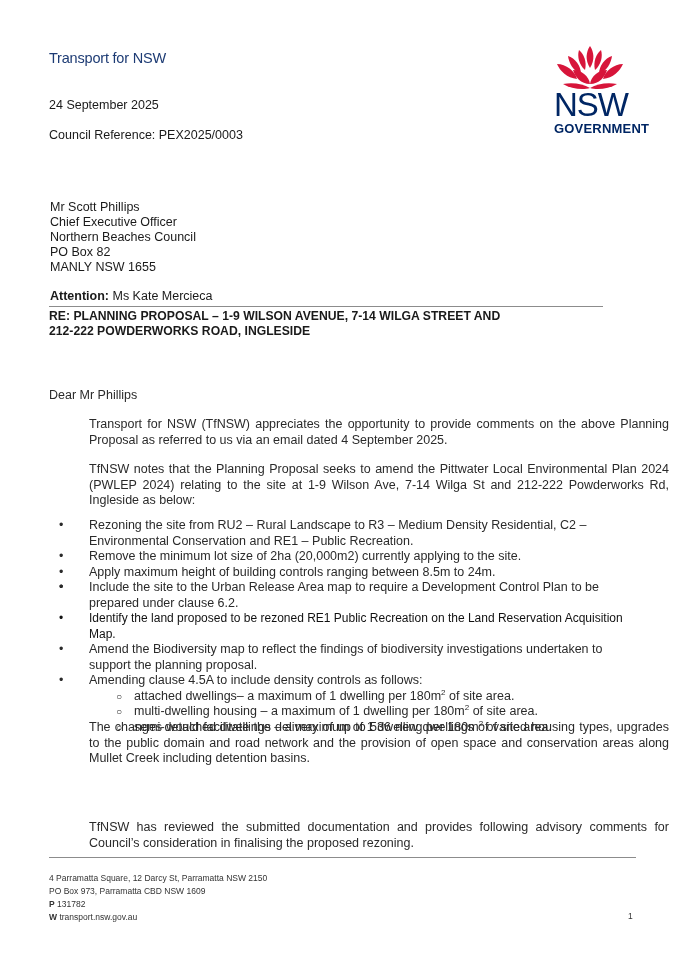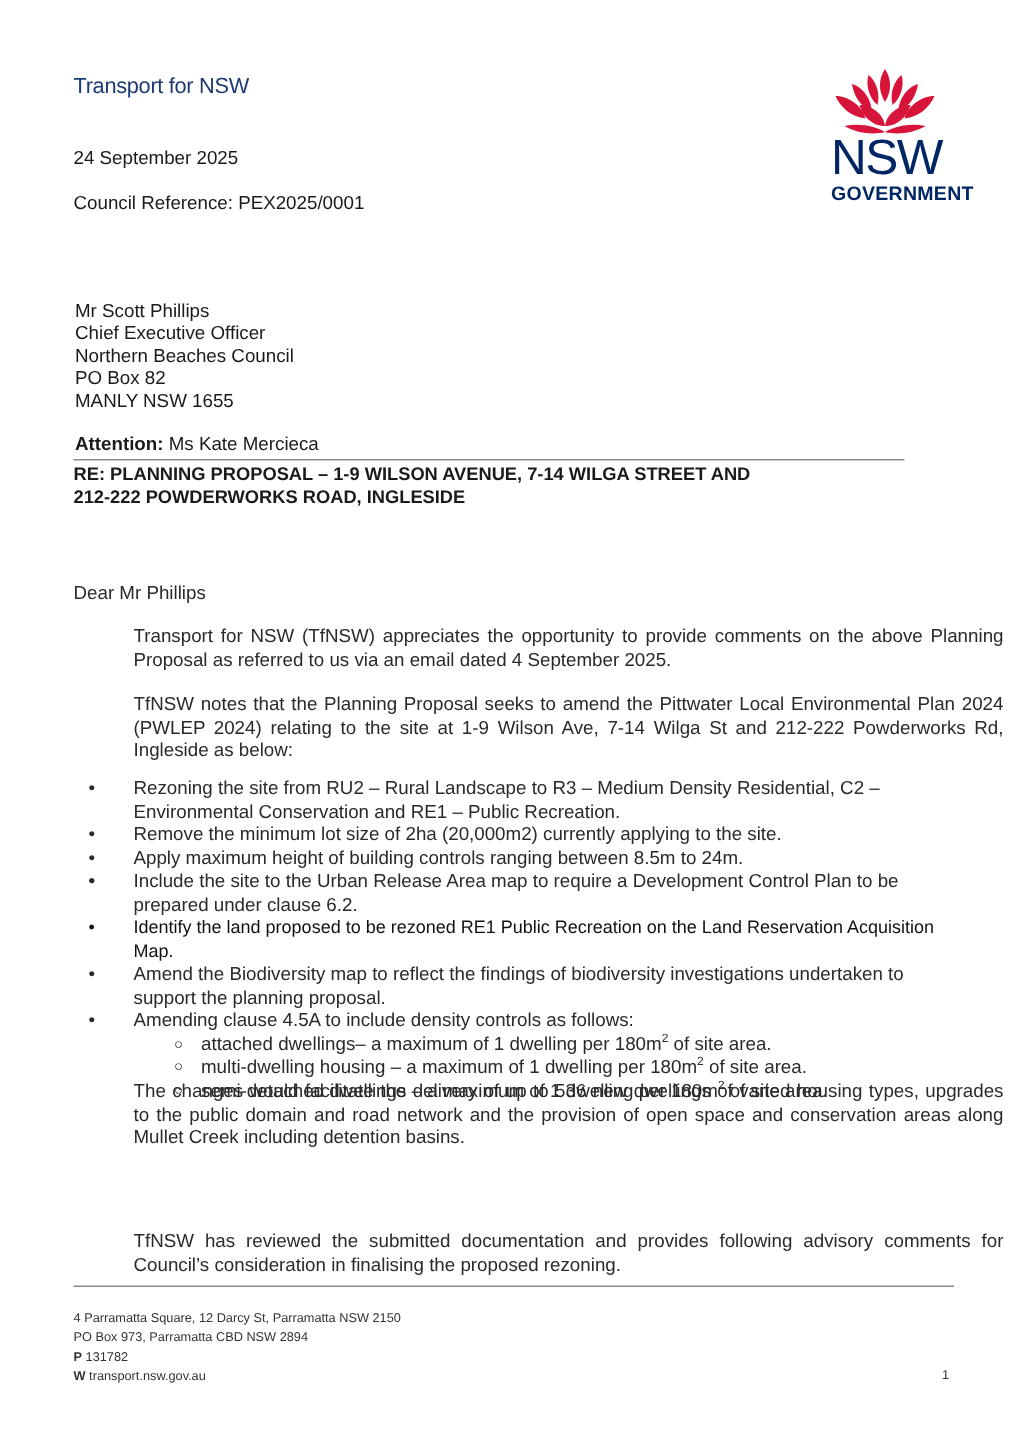--- a/index.html
+++ b/index.html
@@ -60,21 +60,21 @@
       <path d="M68 40 C60 45 48 46 41 44 C48 40 58 38 68 40Z"></path>
     </g>
   </svg>
   <div class="logo-nsw">NSW</div>
   <div class="logo-gov">GOVERNMENT</div>
 </div>
 
 <div class="abs small date">24 September 2025</div>
 
 <div class="abs small refs">
-  <div>Council Reference: PEX2025/0001</div>
+  <div>Council Reference: PEX2025/0003</div>
 </div>
 
 <div class="abs small addr">
   <div>Mr Scott Phillips</div>
   <div>Chief Executive Officer</div>
   <div>Northern Beaches Council</div>
   <div>PO Box 82</div>
   <div>MANLY NSW 1655</div>
 </div>
 
@@ -110,18 +110,18 @@
   </li>
 </ul>
 
 <div class="abs body-text justify p3">The changes would facilitate the delivery of up to 536 new dwellings of varied housing types, upgrades to the public domain and road network and the provision of open space and conservation areas along Mullet Creek including detention basins.</div>
 <div class="abs body-text justify p4">TfNSW has reviewed the submitted documentation and provides following advisory comments for Council’s consideration in finalising the proposed rezoning.</div>
 
 <div class="abs divider2"></div>
 
 <div class="abs footer">
   <div>4 Parramatta Square, 12 Darcy St, Parramatta NSW 2150</div>
-  <div>PO Box 973, Parramatta CBD NSW 2894</div>
+  <div>PO Box 973, Parramatta CBD NSW 1609</div>
   <div><b>P</b><span> 131782</span></div>
   <div><b>W</b><span> transport.nsw.gov.au</span></div>
 </div>
 
 <div class="abs pagenum">1</div>
 
 </body></html>

